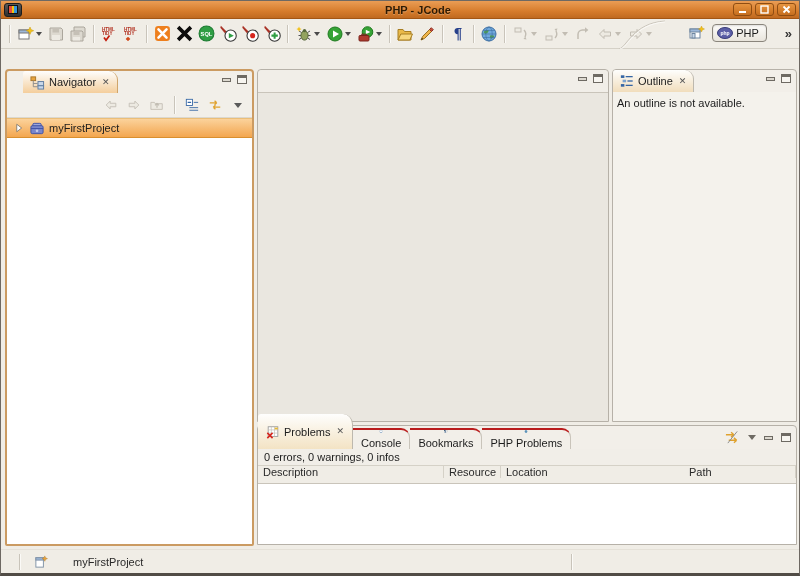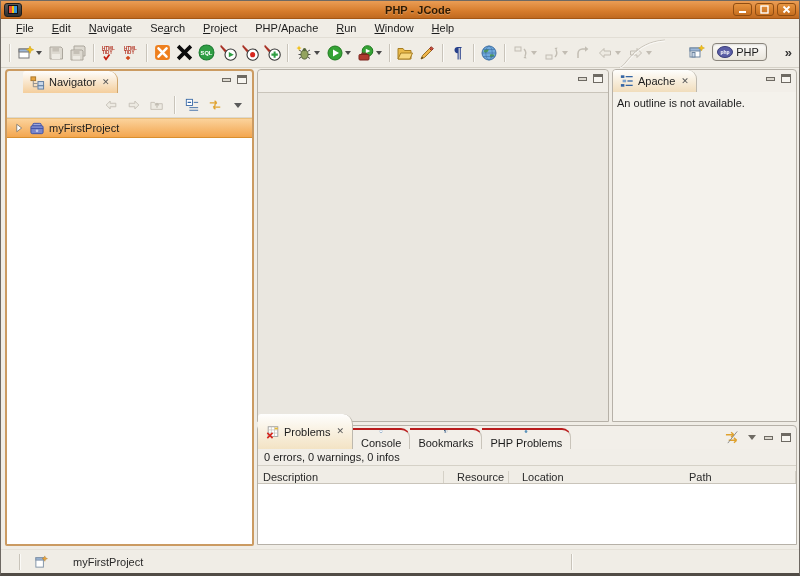--- a/index.html
+++ b/index.html
@@ -97,21 +97,21 @@
   .ptabs { height:23px; display:flex; align-items:flex-end; position:relative; }
   .ptab { display:flex; align-items:center; gap:4px; height:35px; padding:0 8px; }
   .ptab.active { background:linear-gradient(#FEFEFD,#F3E3C4);
     border-right:1px solid #BDB8AE; border-radius:3px 10px 0 0; }
   .ptab.inactive { border-right:1px solid #C9C4BA; border-top:2px solid #b91c1c;
     border-radius:0 9px 0 0; height:21px;flex-direction:column; }
   .ptools { position:absolute; right:5px; top:4px; display:flex; gap:8px; align-items:center; }
   .summary { height:17px; background:#F1EEE8; border-bottom:1px solid #D5D1C7;
     display:flex; align-items:center; padding-left:6px; }
   .gridhead { height:18px; background:#F0EDE6; border-bottom:1px solid #C9C4BA;
-    display:flex; align-items:flex-end;gap:8px; }
+    display:flex; align-items:flex-start; }
   .gh { display:flex; align-items:center; padding-left:5px;
     border-right:1px solid #D5D1C7; color:#2a2a2a; }
   .gh.c0 { width:186px; } .gh.c1 { width:57px; } .gh.c2 { width:112px; }
   .gh.c3 { flex:1; border-right:none; }
   .gridbody { flex:1; background:#fff; }
 
   
   .statusbar { position:absolute; left:0; bottom:0; width:798px; height:24px;
     background:#F0EDE6; border-top:1px solid #E5E1D8; }
   .ssep { position:absolute; top:4px; width:1px; height:16px; background:#C9C4BA;
@@ -141,31 +141,20 @@
           </svg>
       </div>
       <div class="wbtn">
         <svg width="9" height="9">
             <path d="M1.5 1.5 L7.5 7.5 M7.5 1.5 L1.5 7.5" stroke="#fff" stroke-width="1.8"></path>
           </svg>
       </div>
     </div>
   </div>
 
-  <div class="menubar" id="menu-bar">
-      <div class="menu-item"><u>F</u>ile</div>
-      <div class="menu-item"><u>E</u>dit</div>
-      <div class="menu-item"><u>N</u>avigate</div>
-      <div class="menu-item">Se<u>a</u>rch</div>
-      <div class="menu-item"><u>P</u>roject</div>
-      <div class="menu-item">PHP/Apache</div>
-      <div class="menu-item"><u>R</u>un</div>
-      <div class="menu-item"><u>W</u>indow</div>
-      <div class="menu-item"><u>H</u>elp</div>
-    </div>
 
   <div class="toolbar">
     <div class="tsep"></div>
 
     <div class="tbtn dd">
       <svg width="16" height="16" viewBox="0 0 16 16">
         <rect x="1" y="4" width="10" height="9" fill="#fff" stroke="#777"></rect>
         <rect x="1" y="4" width="10" height="3" fill="#9DB8D9" stroke="#777"></rect>
         <path d="M12 1 l1.1 2.6 2.6 1.1 -2.6 1.1 L12 8.4 l-1.1-2.6 -2.6-1.1 2.6-1.1z" fill="#F3C21B" stroke="#C79810" stroke-width="0.5"></path>
       </svg>
@@ -445,21 +434,21 @@
       <div class="tabrow">
         <div class="vtab active-soft">
           <svg width="14" height="14" viewBox="0 0 16 16">
             <rect x="1" y="1.5" width="4" height="3" fill="#3465A4"></rect>
               <path d="M6.5 3 h8" stroke="#3465A4" stroke-width="1.5"></path>
             <rect x="3" y="6.5" width="4" height="3" fill="#7BA3D0"></rect>
               <path d="M8.5 8 h6" stroke="#3465A4" stroke-width="1.5"></path>
             <rect x="1" y="11.5" width="4" height="3" fill="#3465A4"></rect>
               <path d="M6.5 13 h8" stroke="#3465A4" stroke-width="1.5"></path>
           </svg>
-          <span>Apache</span>
+          <span>Outline</span>
           <span class="tab-close">✕</span>
         </div>
         <div class="minmax">
           <div class="vmin"></div>
           <div class="vmax"></div>
         </div>
       </div>
       <div class="outline-body">An outline is not available.</div>
     </div>
 

